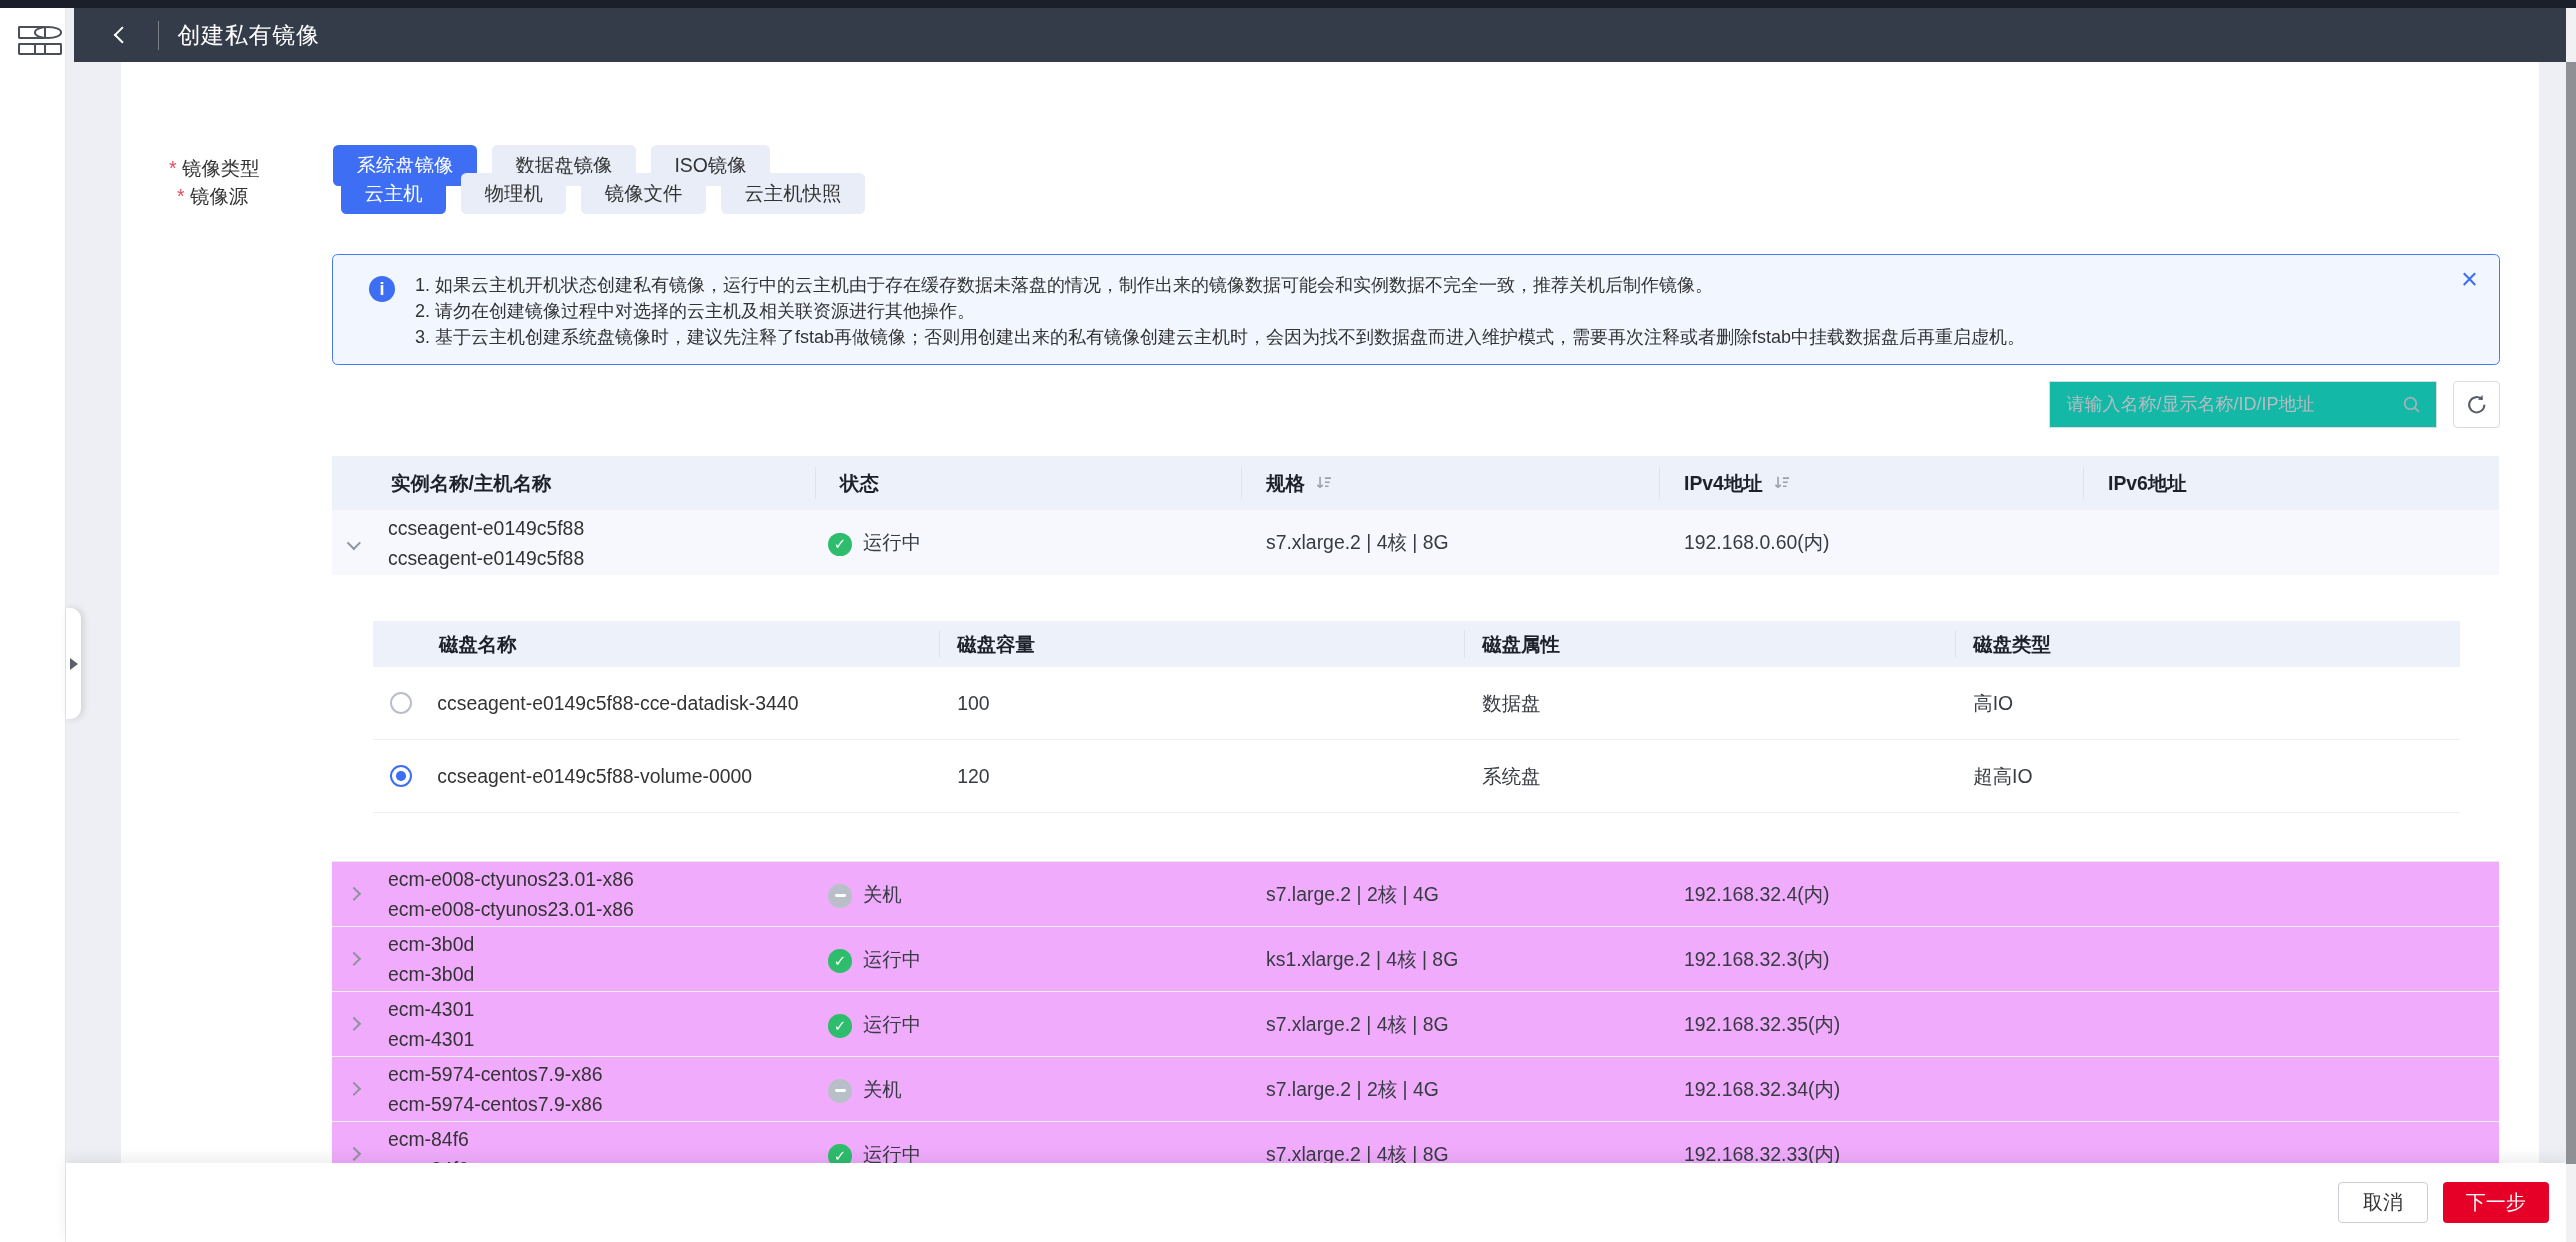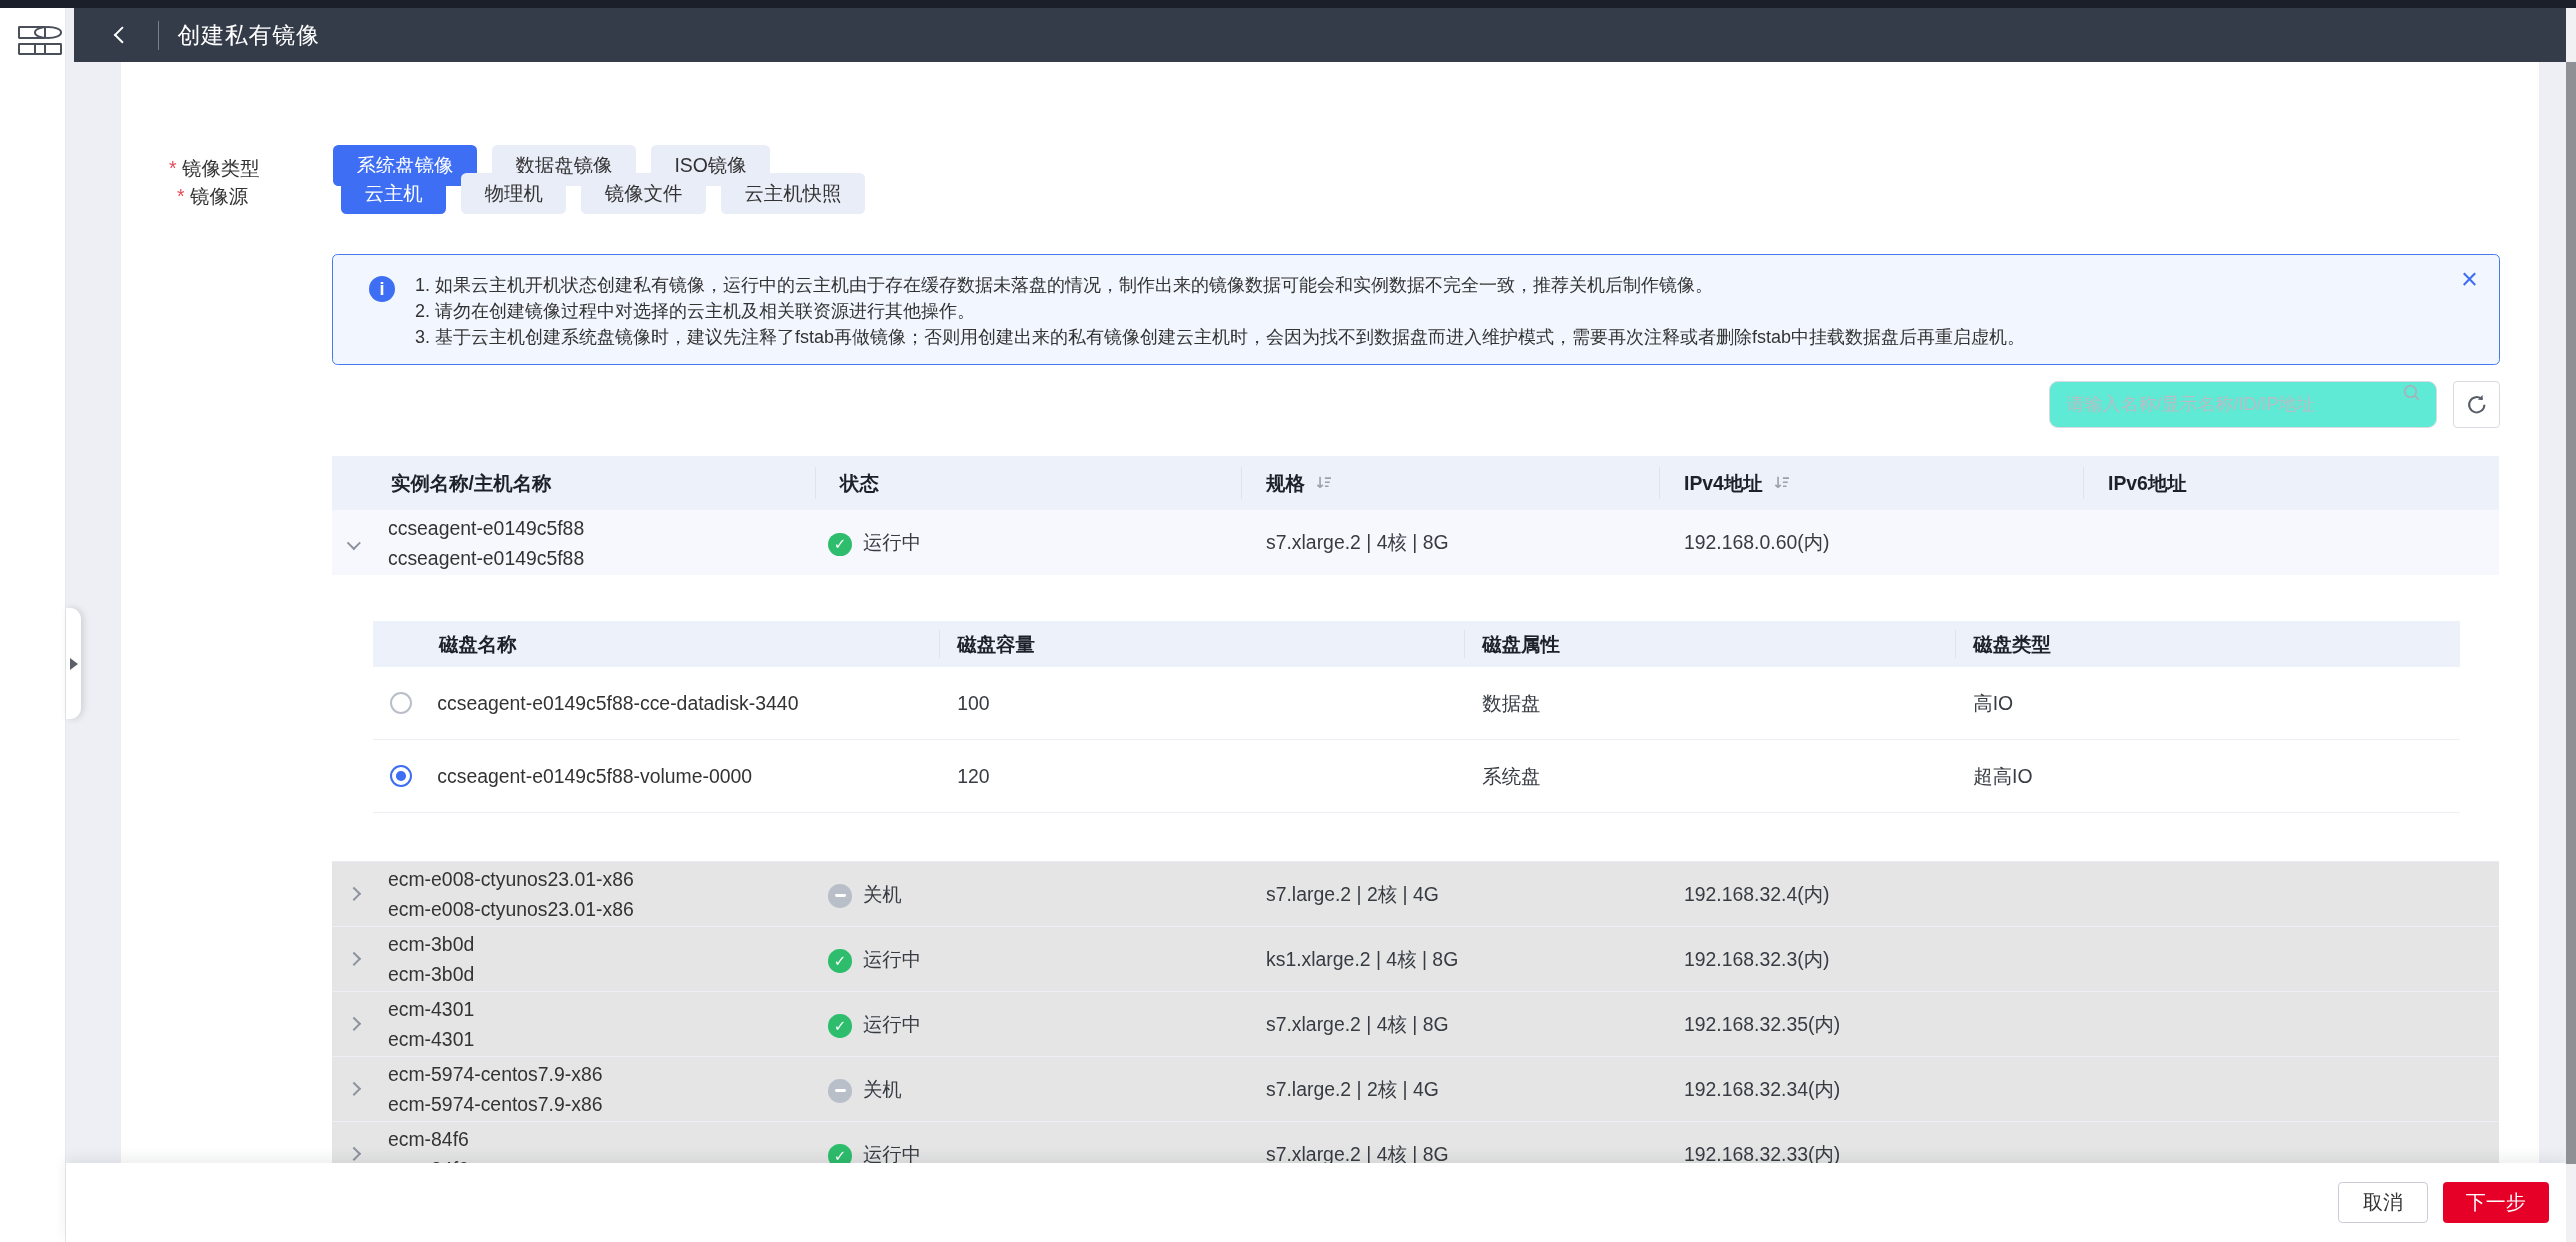--- a/index.html
+++ b/index.html
@@ -31,32 +31,32 @@
   .req { color:#e34d59; margin-right:5.5px; font-size:19.4px; }
   .seg-group { display:flex; }
   .seg { height:41px; padding:0 23.5px; margin-right:15px; border:none; border-radius:5.5px; background:#e9edf8; color:#333; font-size:19.4px; display:inline-flex; align-items:center; justify-content:center; cursor:pointer; font-family:inherit; }
   .seg[data-active="true"] { background:#3d6ef3; color:#fff; }
   
   .alert { position:absolute; left:211px; top:192px; width:2168px; height:111px; background:#f2f7ff; border:1.4px solid #4679f0; border-radius:5.5px; padding:16.6px 55px 16.6px 82px; }
   .alert .info-icon { position:absolute; left:36px; top:21px; width:26px; height:26px; border-radius:50%; background:#3d6ef3; color:#fff; font-size:18px; font-weight:bold; display:flex; align-items:center; justify-content:center; }
   .alert .line { font-size:18px; color:#333; line-height:26px; white-space:nowrap; }
   .alert .close-x { position:absolute; right:21px; top:9.7px; color:#3d6ef3; font-size:29px; line-height:29px; cursor:pointer; }
   
-  .search-box { position:absolute; left:1928px; top:319px; width:388px; height:47px; border:1.4px solid #d8dbe2; border-radius:9px; display:flex; padding:0 14px 0 16.6px; background:#5eead4; }
+  .search-box { position:absolute; left:1928px; top:319px; width:388px; height:47px; border:1.4px solid #d8dbe2; border-radius:1px; display:flex; align-items:center; padding:0 14px 0 16.6px; background:#14b8a6; }
   .search-box input { flex:1; border:none; outline:none; font-size:18px; color:#333; font-family:inherit; background:transparent; }
   .search-box input::placeholder { color:#b8bcc4; }
   .refresh-btn { position:absolute; left:2332px; top:319px; width:47px; height:47px; border:1.4px solid #d8dbe2; border-radius:4.1px; background:#fff; display:flex; align-items:center; justify-content:center; cursor:pointer; }
   
   .table { position:absolute; left:211px; top:394px; width:2167px; }
   .t-head { display:grid; grid-template-columns:484px 426px 418px 424px 415px; height:54px; background:#edf1f9; align-items:center; }
   .t-head .hcell { font-size:19.4px; font-weight:bold; color:#1d2129; padding-left:24px; display:flex; align-items:center; height:32px; border-right:1.4px solid #dfe3ec; }
   .t-head .hcell:first-child { padding-left:59px; }
   .t-head .hcell:last-child { border-right:none; }
   .sort-ic { margin-left:9.7px; display:inline-flex; }
-  .t-row { display:grid; grid-template-columns:484px 426px 418px 424px 415px; min-height:65px; align-items:center; background:#e5e5e5; border-bottom:1.4px solid #edeff4; }
+  .t-row { display:grid; grid-template-columns:484px 426px 418px 424px 415px; min-height:65px; align-items:center; background:#f0abfc; border-bottom:1.4px solid #edeff4; }
   .t-row.selected { background:#f6f8fd; border-bottom:none; }
   .cell { font-size:19.4px; color:#373b42; padding-left:24px; }
   .name-cell { display:flex; align-items:center; padding-left:17.3px; }
   .chev { display:inline-block; width:9.7px; height:9.7px; border-right:2.1px solid #8d939e; border-bottom:2.1px solid #8d939e; margin-right:29px; cursor:pointer; flex:none; }
   .chev.right { transform:rotate(-45deg); }
   .chev.down  { transform:rotate(45deg); }
   .two-line .ln { line-height:30px; font-size:19.4px; color:#333; }
   .status-cell { display:flex; align-items:flex-end; padding-left:12.4px; }
   .st { width:23.5px; height:23.5px; border-radius:50%; margin-right:11px; display:flex; align-items:center; justify-content:center; color:#fff; flex:none; }
   .st[data-st="running"] { background:#2dbd6c; }

